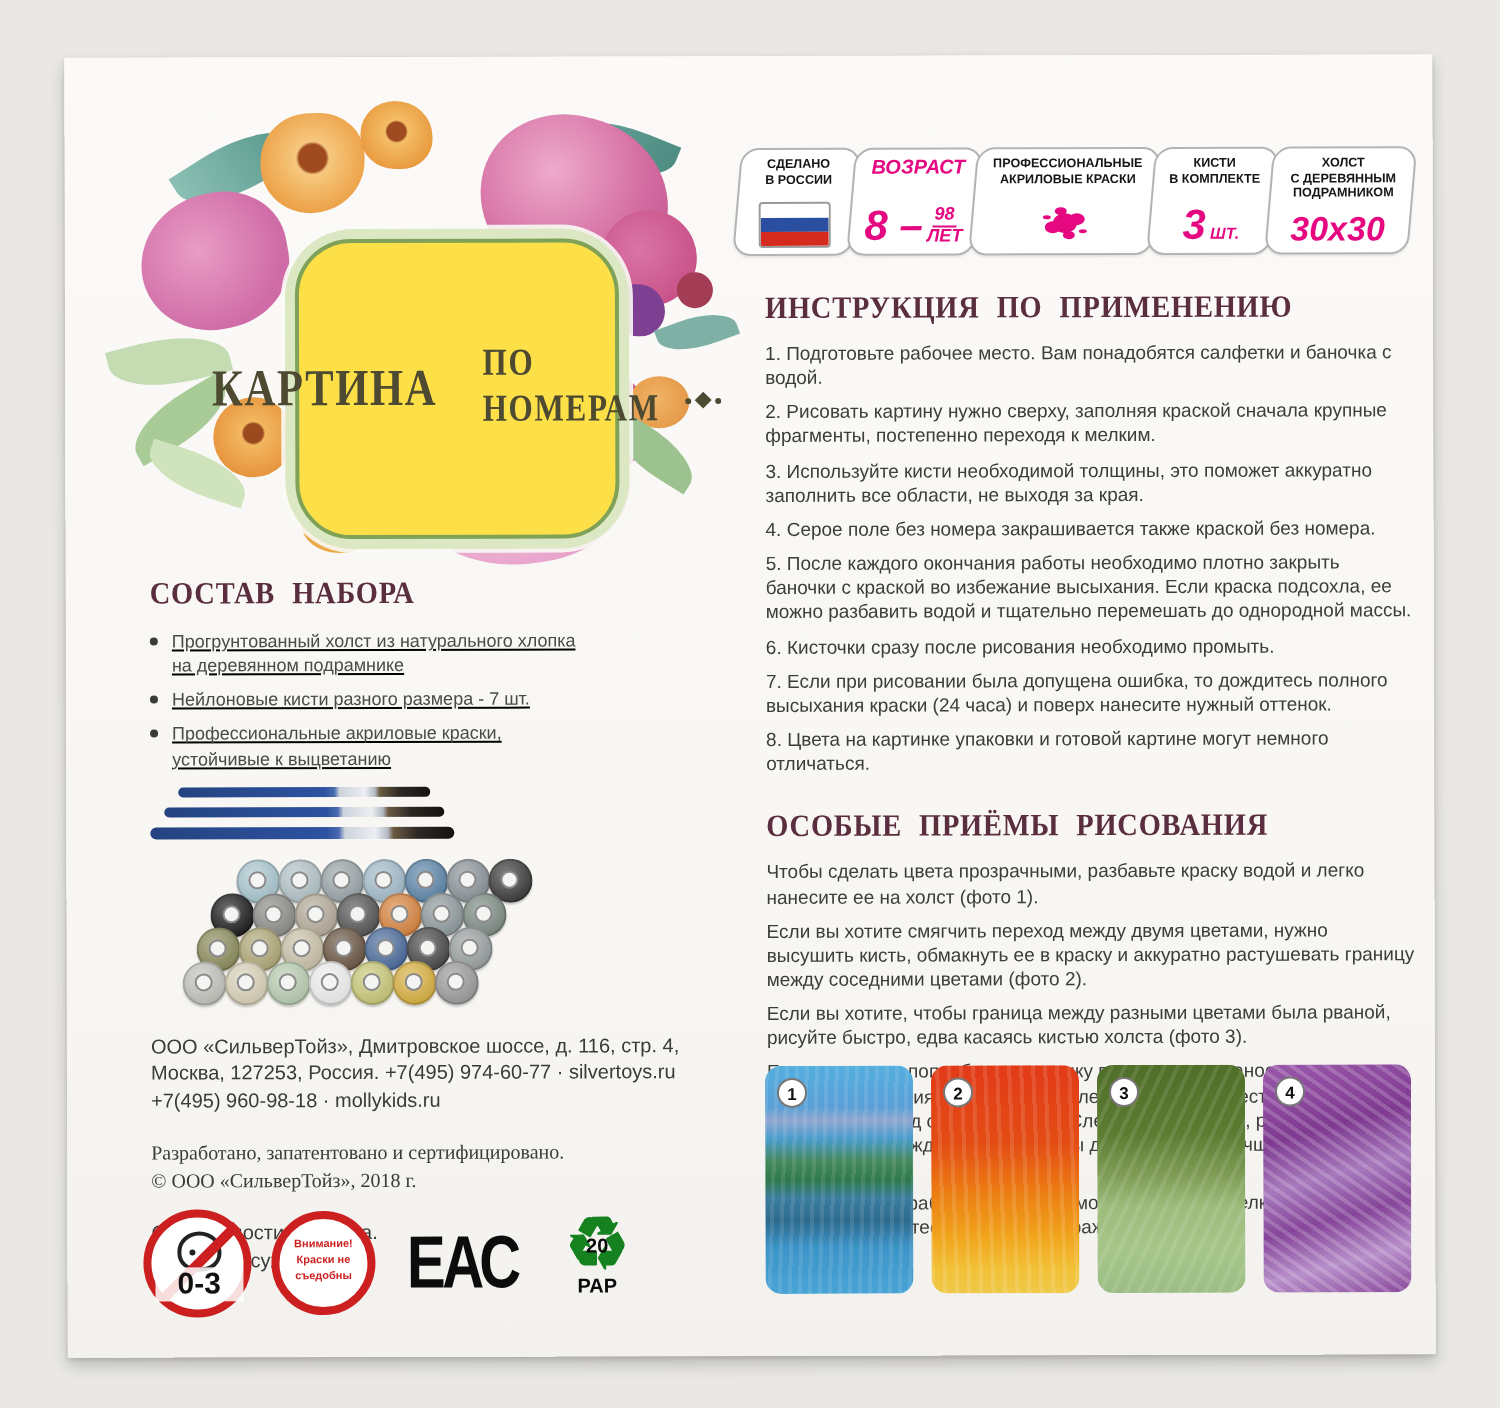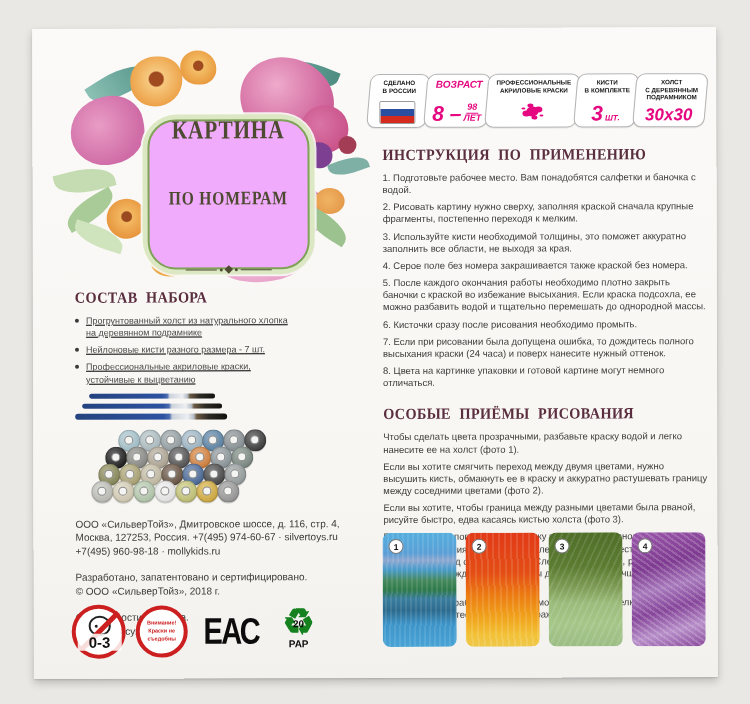--- a/index.html
+++ b/index.html
@@ -75,22 +75,22 @@
   .b14{left:198px;top:132px;width:72px;height:62px;background:radial-gradient(circle at 45% 40%,#e090bd,#c2538f 70%);border-radius:55% 45% 55% 45%;}
   .b15{left:118px;top:196px;width:56px;height:22px;background:linear-gradient(90deg,#6aa79c,#55948a);border-radius:70% 0 70% 0;transform:rotate(10deg);}
   .b16{left:274px;top:108px;width:40px;height:16px;background:#7fb0a6;border-radius:0 70% 0 70%;transform:rotate(-20deg);}
   .b17{left:260px;top:138px;width:30px;height:26px;background:radial-gradient(circle at 45% 45%,#f0b465,#e19140);border-radius:50%;}
   .b18{left:248px;top:166px;width:48px;height:20px;background:#9cc28f;border-radius:0 70% 0 70%;transform:rotate(32deg);}
   .b19{left:284px;top:86px;width:18px;height:18px;background:#a33c55;border-radius:50%;}
   .b20{left:96px;top:196px;width:40px;height:30px;background:radial-gradient(circle at 45% 45%,#f3c05f,#e79a3c);border-radius:50% 45% 55% 50%;}
 
   .logo-badge{position:absolute;left:88px;top:64px;width:172px;height:160px;z-index:3;
     background:#dce7c3;border-radius:34px;box-shadow:0 0 0 2px rgba(250,250,245,.9);}
-  .logo-inner{position:absolute;inset:5px;border:2px solid #7fa258;border-radius:28px;background:#f0abfc;
-    display:flex;flex-direction:column;align-items:center;justify-content:center;gap:44px;}
+  .logo-inner{position:absolute;inset:5px;border:2px solid #7fa258;border-radius:28px;background:#fde047;
+    display:flex;align-items:center;justify-content:center;}
   .logo-t1{font-family:"Liberation Serif", serif;font-weight:bold;color:#4d4a31;font-size:26px;letter-spacing:1px;transform:scaleX(.82);line-height:1.05;}
   .logo-t2{font-family:"Liberation Serif", serif;font-weight:bold;color:#4d4a31;font-size:19px;letter-spacing:1px;transform:scaleX(.82);line-height:1.2;}
   .logo-div{display:flex;align-items:center;width:86px;margin-top:12px;}
   .logo-div .ln{flex:1;height:1px;background:#4d4a31;}
   .logo-div .dot{width:3px;height:3px;background:#4d4a31;border-radius:50%;margin:0 3px;}
   .logo-div .dia{width:6px;height:6px;background:#4d4a31;transform:rotate(45deg);}
 
   
   .left-col{position:absolute;left:42px;top:260px;width:302px;z-index:2;}
   .kit-items{margin:0 0 6px 0;padding:0;list-style:none;text-decoration:underline;}
@@ -108,21 +108,21 @@
   .pot-row{display:flex;}
   .pot-row:nth-child(1){margin-left:27px;}
   .pot-row:nth-child(2){margin-left:14px;margin-top:-5px;}
   .pot-row:nth-child(3){margin-left:7px;margin-top:-5px;}
   .pot-row:nth-child(4){margin-left:0;margin-top:-5px;}
   .pot{width:22px;height:22px;border-radius:50%;margin-right:-1px;position:relative;
     box-shadow:inset 0 0 0 1px rgba(0,0,0,.15), 0 1px 1px rgba(0,0,0,.2);}
   .pot::after{content:"";position:absolute;left:6px;top:6px;width:9px;height:9px;background:#f4f4f2;border:1px solid #8a8a8a;border-radius:50%;box-sizing:border-box;}
   .mfr-head{font-size:10px;font-weight:bold;color:#2e2e2c;margin:4px 0 1px 0;}
   .mfr-text,.legal-text,.shelf-text{font-size:10px;color:#3a3a38;line-height:1.35;}
-  .legal-text{margin-top:13px;}
+  .legal-text{margin-top:13px;font-family:Liberation Serif, serif;}
   .shelf-text{margin-top:13px;}
 
   
   .marks{position:absolute;left:38px;top:575px;display:flex;align-items:center;z-index:2;}
   .brand{position:relative;width:92px;height:62px;margin-right:14px;}
   .cube{position:absolute;left:32px;top:0;width:34px;height:30px;}
   .face-top{position:absolute;left:8px;top:0;width:16px;height:16px;transform:rotate(45deg) scaleY(.55);
     background:linear-gradient(90deg,#e8433c 0 50%,#f2d24a 50% 100%);box-shadow:0 0 0 1px #222;}
   .face-left{position:absolute;left:1px;top:10px;width:15px;height:16px;transform:skewY(18deg);
     background:linear-gradient(180deg,#3a7fd0 0 50%,#efefef 50% 100%);box-shadow:0 0 0 1px #222;}
@@ -295,21 +295,21 @@
             <span class="pot" style="background: radial-gradient(circle at 40% 35%, rgba(255, 255, 255, 0.35), rgba(0, 0, 0, 0.08) 75%), rgb(217, 209, 185);"></span>
             <span class="pot" style="background: radial-gradient(circle at 40% 35%, rgba(255, 255, 255, 0.35), rgba(0, 0, 0, 0.08) 75%), rgb(185, 205, 177);"></span>
             <span class="pot" style="background: radial-gradient(circle at 40% 35%, rgba(255, 255, 255, 0.35), rgba(0, 0, 0, 0.08) 75%), rgb(239, 239, 239);"></span>
             <span class="pot" style="background: radial-gradient(circle at 40% 35%, rgba(255, 255, 255, 0.35), rgba(0, 0, 0, 0.08) 75%), rgb(201, 201, 122);"></span>
             <span class="pot" style="background: radial-gradient(circle at 40% 35%, rgba(255, 255, 255, 0.35), rgba(0, 0, 0, 0.08) 75%), rgb(217, 177, 66);"></span>
             <span class="pot" style="background: radial-gradient(circle at 40% 35%, rgba(255, 255, 255, 0.35), rgba(0, 0, 0, 0.08) 75%), rgb(156, 156, 156);"></span>
           </div>
         </div>
     </div>
     <div class="mfr-text ml">ООО «СильверТойз», Дмитровское шоссе, д. 116, стр. 4,
-Москва, 127253, Россия. +7(495) 974-60-67 · silvertoys.ru
+Москва, 127253, Россия. +7(495) 974-60-77 · silvertoys.ru
 +7(495) 960-98-18 · mollykids.ru</div>
     <div class="legal-text ml">Разработано, запатентовано и сертифицировано.
 © ООО «СильверТойз», 2018 г.</div>
     <div class="shelf-text ml">Срок годности — 3 года.
 Хранить в сухом месте.</div>
   </div>
 
   <div class="marks">
     <div class="age-mark">
       <i class="baby-head"></i>

